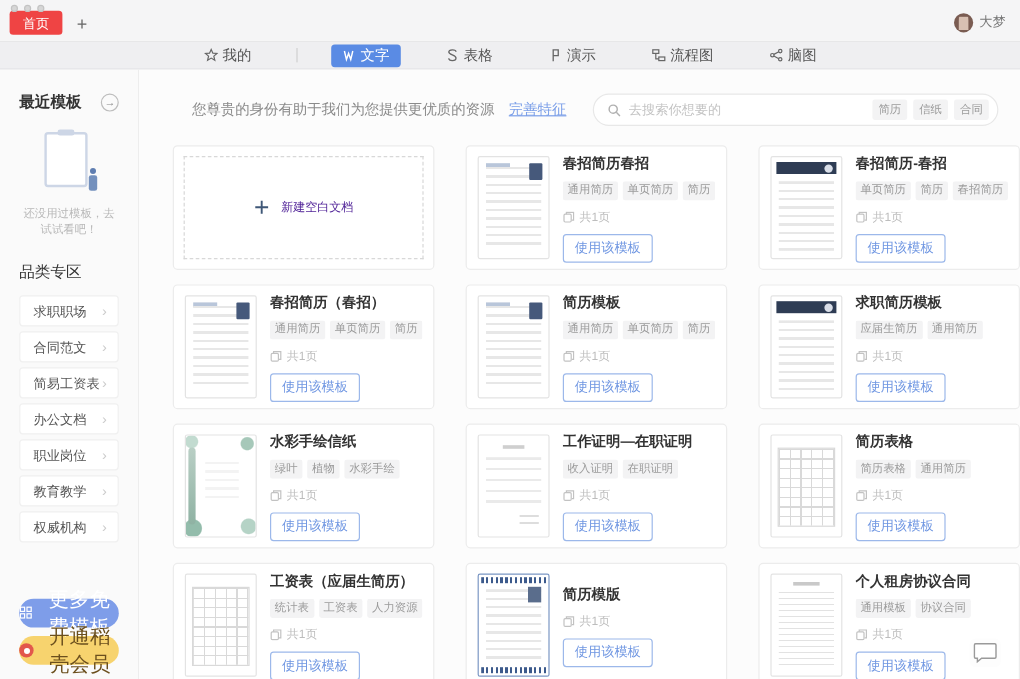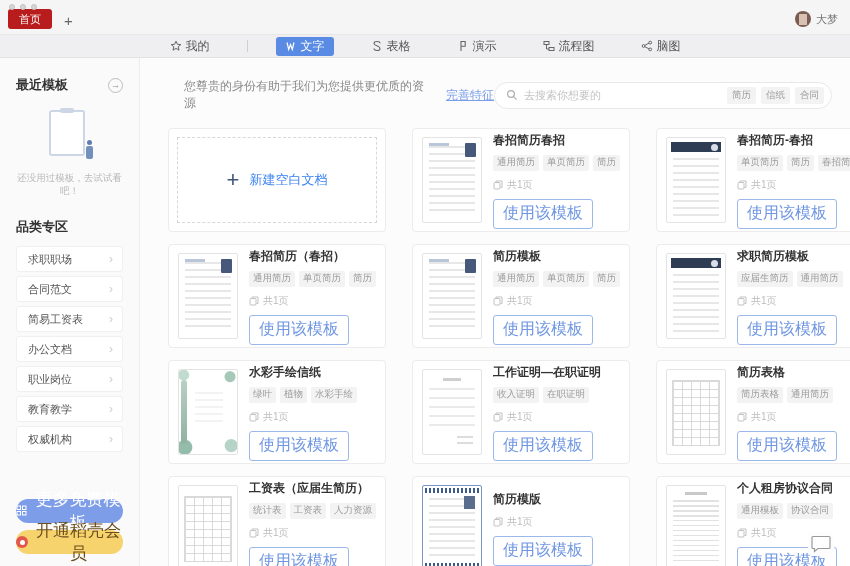--- a/index.html
+++ b/index.html
@@ -7,47 +7,47 @@
   .window{width:850px;height:566px;position:relative;display:flex;flex-direction:column;background:#fff;}
 
   
   .tabbar{height:34px;background:#f5f5f6;position:relative;display:flex;align-items:flex-end;padding:0 12px 0 8px;flex-shrink:0;}
   .traffic{position:absolute;top:4px;left:9px;display:flex;gap:5px;}
   .traffic i{width:6px;height:6px;border-radius:50%;background:#d6d6d6;border:1px solid #c3c3c3;display:block;}
   .home-btn{height:20px;padding:0 11px;margin-bottom:5px;border-radius:3px;color:#fff;font-size:11px;display:flex;align-items:center;cursor:pointer;}
   .doc-tab{height:25px;width:150px;margin-left:6px;display:flex;align-items:center;justify-content:space-between;padding:0 8px 0 10px;font-size:11px;color:#444;border-right:1px solid #ddd;}
   .tab-close{color:#999;font-size:13px;cursor:pointer;line-height:1;}
   .newtab{font-size:15px;color:#666;margin:0 0 6px 12px;cursor:pointer;line-height:1;}
-  .userbox{margin-left:auto;display:flex;align-items:flex-end;gap:5px;margin-bottom:7px;}
+  .userbox{margin-left:auto;display:flex;align-items:flex-start;gap:5px;margin-bottom:7px;}
   .avatar{width:16px;height:16px;border-radius:50%;background:#7a5c52;position:relative;overflow:hidden;}
   .avatar::after{content:"";position:absolute;left:4px;top:3px;width:8px;height:11px;background:radial-gradient(circle at 50% 30%,#d8c0b2 0 3px,transparent 3.5px),radial-gradient(ellipse at 50% 95%,#d8c0b2 0 5px,transparent 6px);}
   .username{font-size:11px;color:#777;}
 
   
   .navbar{height:24px;background:#efeff1;border-top:1px solid #e7e7e8;border-bottom:1px solid #e2e2e4;display:flex;align-items:center;justify-content:center;gap:28px;flex-shrink:0;}
   .nav-item{display:flex;align-items:center;gap:4px;font-size:12px;color:#555;cursor:pointer;padding:2px 9px;border-radius:3px;height:19px;}
   .nav-item .nav-icon{display:flex;align-items:center;color:#666;}
   .nav-item.selected{color:#fff;}
   .nav-item.selected .nav-icon{color:#fff;}
   .nav-divider{width:1px;height:12px;background:#cfcfcf;}
 
   
   .content{flex:1;display:flex;min-height:0;}
-  .sidebar{width:140px;background:#fafafa;border-right:1px solid #ededed;padding:18px 16px 12px;display:flex;flex-direction:column;flex-shrink:0;}
+  .sidebar{width:116px;background:#fafafa;border-right:1px solid #ededed;padding:18px 16px 12px;display:flex;flex-direction:column;flex-shrink:0;}
   .side-head{display:flex;align-items:center;justify-content:space-between;}
   .side-title{font-size:13px;color:#333;font-weight:600;}
   .arrow-circle{width:15px;height:15px;border:1px solid #bdbdbd;border-radius:50%;color:#8a8a8a;font-size:9px;display:flex;align-items:center;justify-content:center;cursor:pointer;}
   .empty-illus{margin:16px auto 10px;width:46px;height:52px;position:relative;}
   .clipboard{width:36px;height:46px;border:2px solid #cdd6e6;border-radius:3px;background:#fff;position:relative;margin-left:2px;}
   .clipboard::before{content:"";position:absolute;top:-4px;left:9px;width:14px;height:5px;background:#cdd6e6;border-radius:2px;}
   .figure{position:absolute;right:0;bottom:2px;width:8px;height:20px;}
   .figure::before{content:"";position:absolute;top:0;left:2px;width:5px;height:5px;border-radius:50%;background:#5e7db0;}
   .figure::after{content:"";position:absolute;top:6px;left:1px;width:7px;height:13px;border-radius:2px;background:#7390bd;}
   .empty-hint{font-size:9.5px;color:#b8b8b8;text-align:center;}
-  .cat-title{font-size:13px;color:#333;font-weight:700;margin:20px 0 10px;}
+  .cat-title{font-size:13px;color:#333;font-weight:400;margin:20px 0 10px;}
   .cat-item{height:26px;background:#fff;border:1px solid #f0f0f0;border-radius:3px;margin-bottom:4px;display:flex;align-items:center;justify-content:space-between;padding:0 9px 0 11px;font-size:11px;color:#555;cursor:pointer;}
   .cat-item .chev{color:#ccc;font-size:12px;}
   .side-bottom{margin-top:auto;}
   .pill{height:24px;border-radius:12px;border:none;width:100%;display:flex;align-items:center;justify-content:center;gap:6px;font-size:17px;cursor:pointer;}
   .pill.free{color:#fff;margin-bottom:7px;background:#7e9de9;}
   .pill.vip{background:#f7d36e;color:#6b4f1d;}
   .vip-ic{width:12px;height:12px;border-radius:50%;background:#e2574c;position:relative;flex-shrink:0;}
   .vip-ic::after{content:"";position:absolute;left:3.5px;top:3.5px;width:5px;height:5px;border-radius:50%;background:#fff;}
 
   
@@ -61,27 +61,27 @@
   .searchbar input::placeholder{color:#c3c3c3;}
   .tag{background:#f3f3f4;color:#9b9b9b;font-size:9.5px;padding:2px 5px;border-radius:2px;white-space:nowrap;}
   .searchbar .tag{cursor:pointer;}
 
   
   .grid{margin-top:16px;display:grid;grid-template-columns:repeat(3,1fr);column-gap:26px;row-gap:12px;}
   .card{background:#fff;border:1px solid #ececec;border-radius:4px;height:104px;padding:8px 9px;display:flex;gap:11px;align-items:center;cursor:pointer;}
   .blank-card{position:relative;padding:0;}
   .blank-inner{position:absolute;inset:8px;border:1px dashed #d8d8d8;display:flex;align-items:center;justify-content:center;gap:10px;}
   .plus{font-size:22px;color:#3f5777;font-weight:300;line-height:1;}
-  .blank-label{font-size:13px;color:#3b82f6;}
+  .blank-label{font-size:10px;color:#4c1d95;}
   .info{flex:1;min-width:0;display:flex;flex-direction:column;justify-content:center;}
   .tpl-title{font-size:12px;font-weight:600;color:#333;white-space:nowrap;overflow:hidden;}
   .tag-row{display:flex;gap:4px;margin-top:6px;white-space:nowrap;overflow:hidden;}
   .tag-row .tag{padding:1.5px 4px;}
   .pages-row{display:flex;align-items:center;gap:4px;margin:7px 0;font-size:10px;color:#bdbdbd;}
-  .use-btn{align-self:flex-start;background:#fff;border:1px solid #9cb8ea;color:#6f96e2;font-size:16px;border-radius:3px;padding:3.5px 9px;cursor:pointer;}
+  .use-btn{align-self:flex-start;background:#fff;border:1px solid #9cb8ea;color:#6f96e2;font-size:11px;border-radius:3px;padding:3.5px 9px;cursor:pointer;}
 
   
   .thumb{width:60px;height:86px;background:#fff;border:1px solid #e3e3e3;border-radius:2px;position:relative;flex-shrink:0;overflow:hidden;}
   .tlines{position:absolute;left:6px;right:6px;top:8px;bottom:6px;background:repeating-linear-gradient(to bottom,#e7e7e7 0 2px,transparent 2px 7px);}
   .thumb.resume-a::after,.thumb.resume-b::after{content:"";position:absolute;top:5px;right:5px;width:11px;height:14px;background:#46597b;border-radius:1px;}
   .thumb.resume-a::before,.thumb.resume-b::before{content:"";position:absolute;top:5px;left:6px;width:20px;height:4px;background:#b9c6da;}
   .thumb.resume-dark::before{content:"";position:absolute;top:4px;left:4px;right:4px;height:10px;background:#2e3c54;}
   .thumb.resume-dark::after{content:"";position:absolute;top:6px;right:7px;width:7px;height:7px;background:#d9dee8;border-radius:50%;}
   .thumb.resume-dark .tlines{top:20px;}
   .thumb.leaves .tlines{left:16px;right:14px;top:22px;bottom:30px;opacity:.5;}
@@ -106,21 +106,21 @@
 <body>
 
 <div class="window">
 
   <div class="tabbar">
     <div class="traffic">
         <i></i>
         <i></i>
         <i></i>
       </div>
-    <div class="home-btn" id="home-btn" style="background: #b91c1c;">首页</div>
+    <div class="home-btn" id="home-btn" style="background: #ef4444;">首页</div>
     <span class="newtab">+</span>
     <div class="userbox">
       <span class="avatar"></span>
       <span class="username">大梦</span>
     </div>
   </div>
 
   <div class="navbar" id="nav-row">
       <div class="nav-item">
         <span class="nav-icon">

